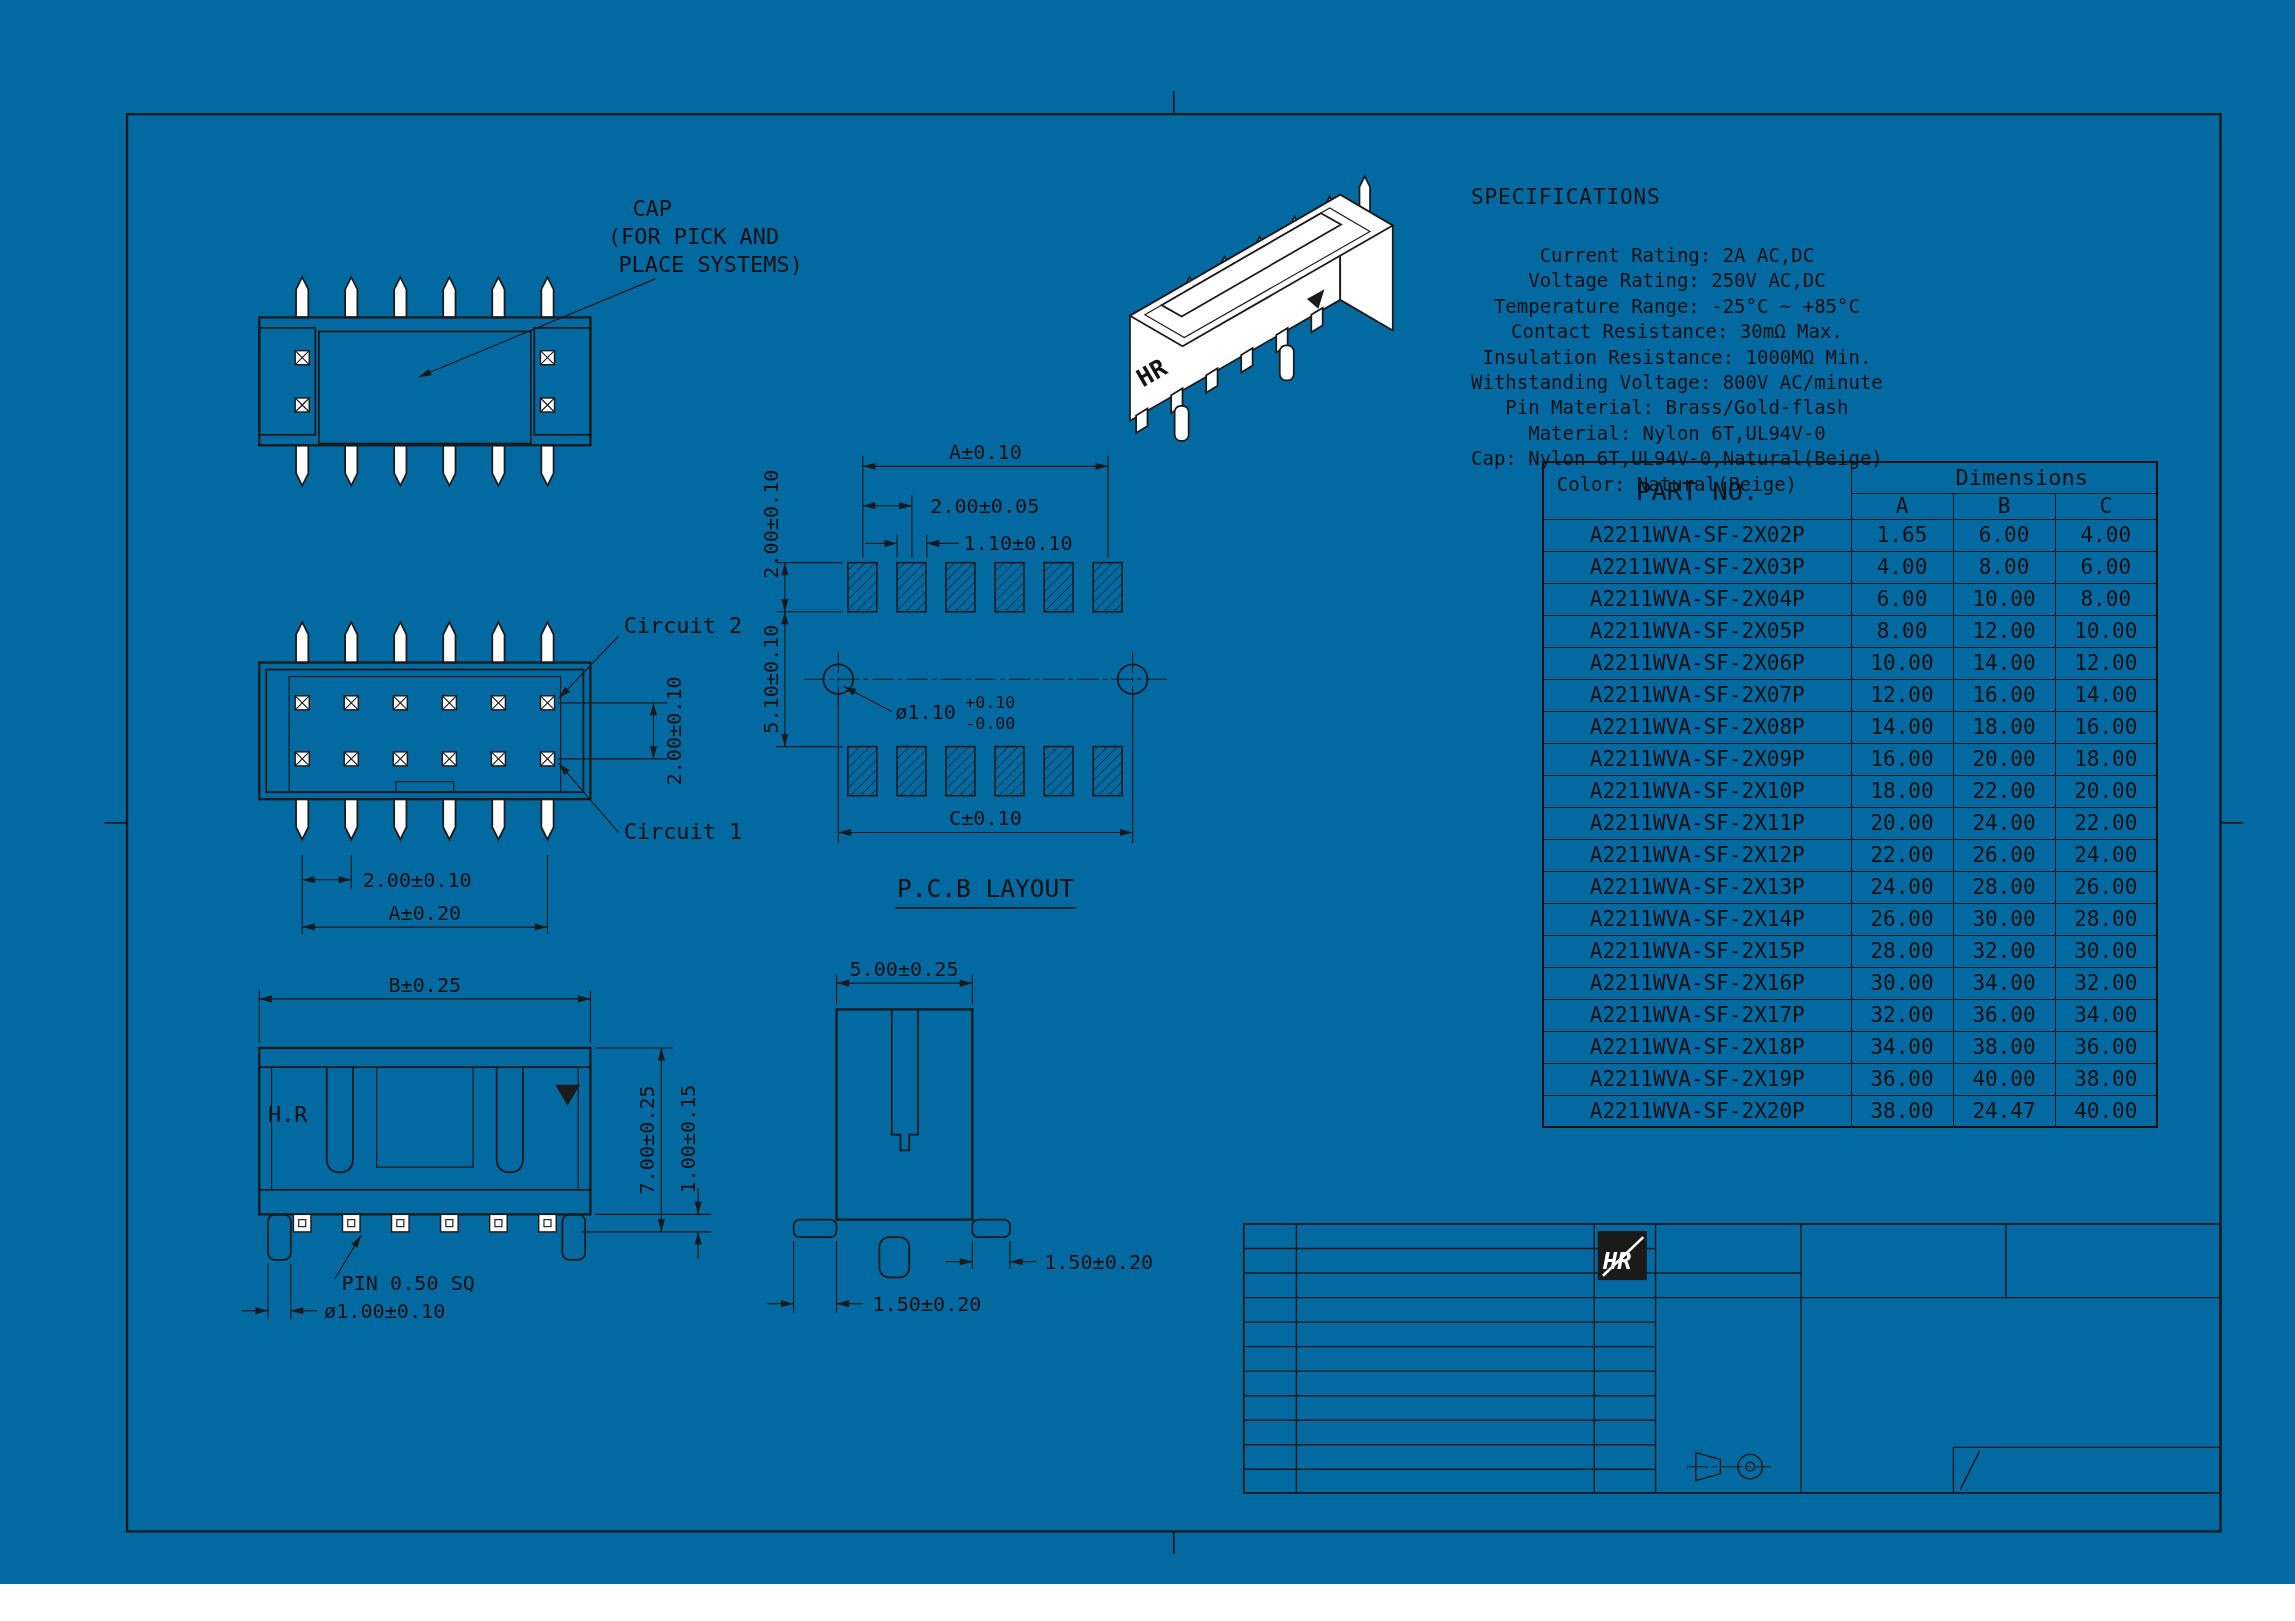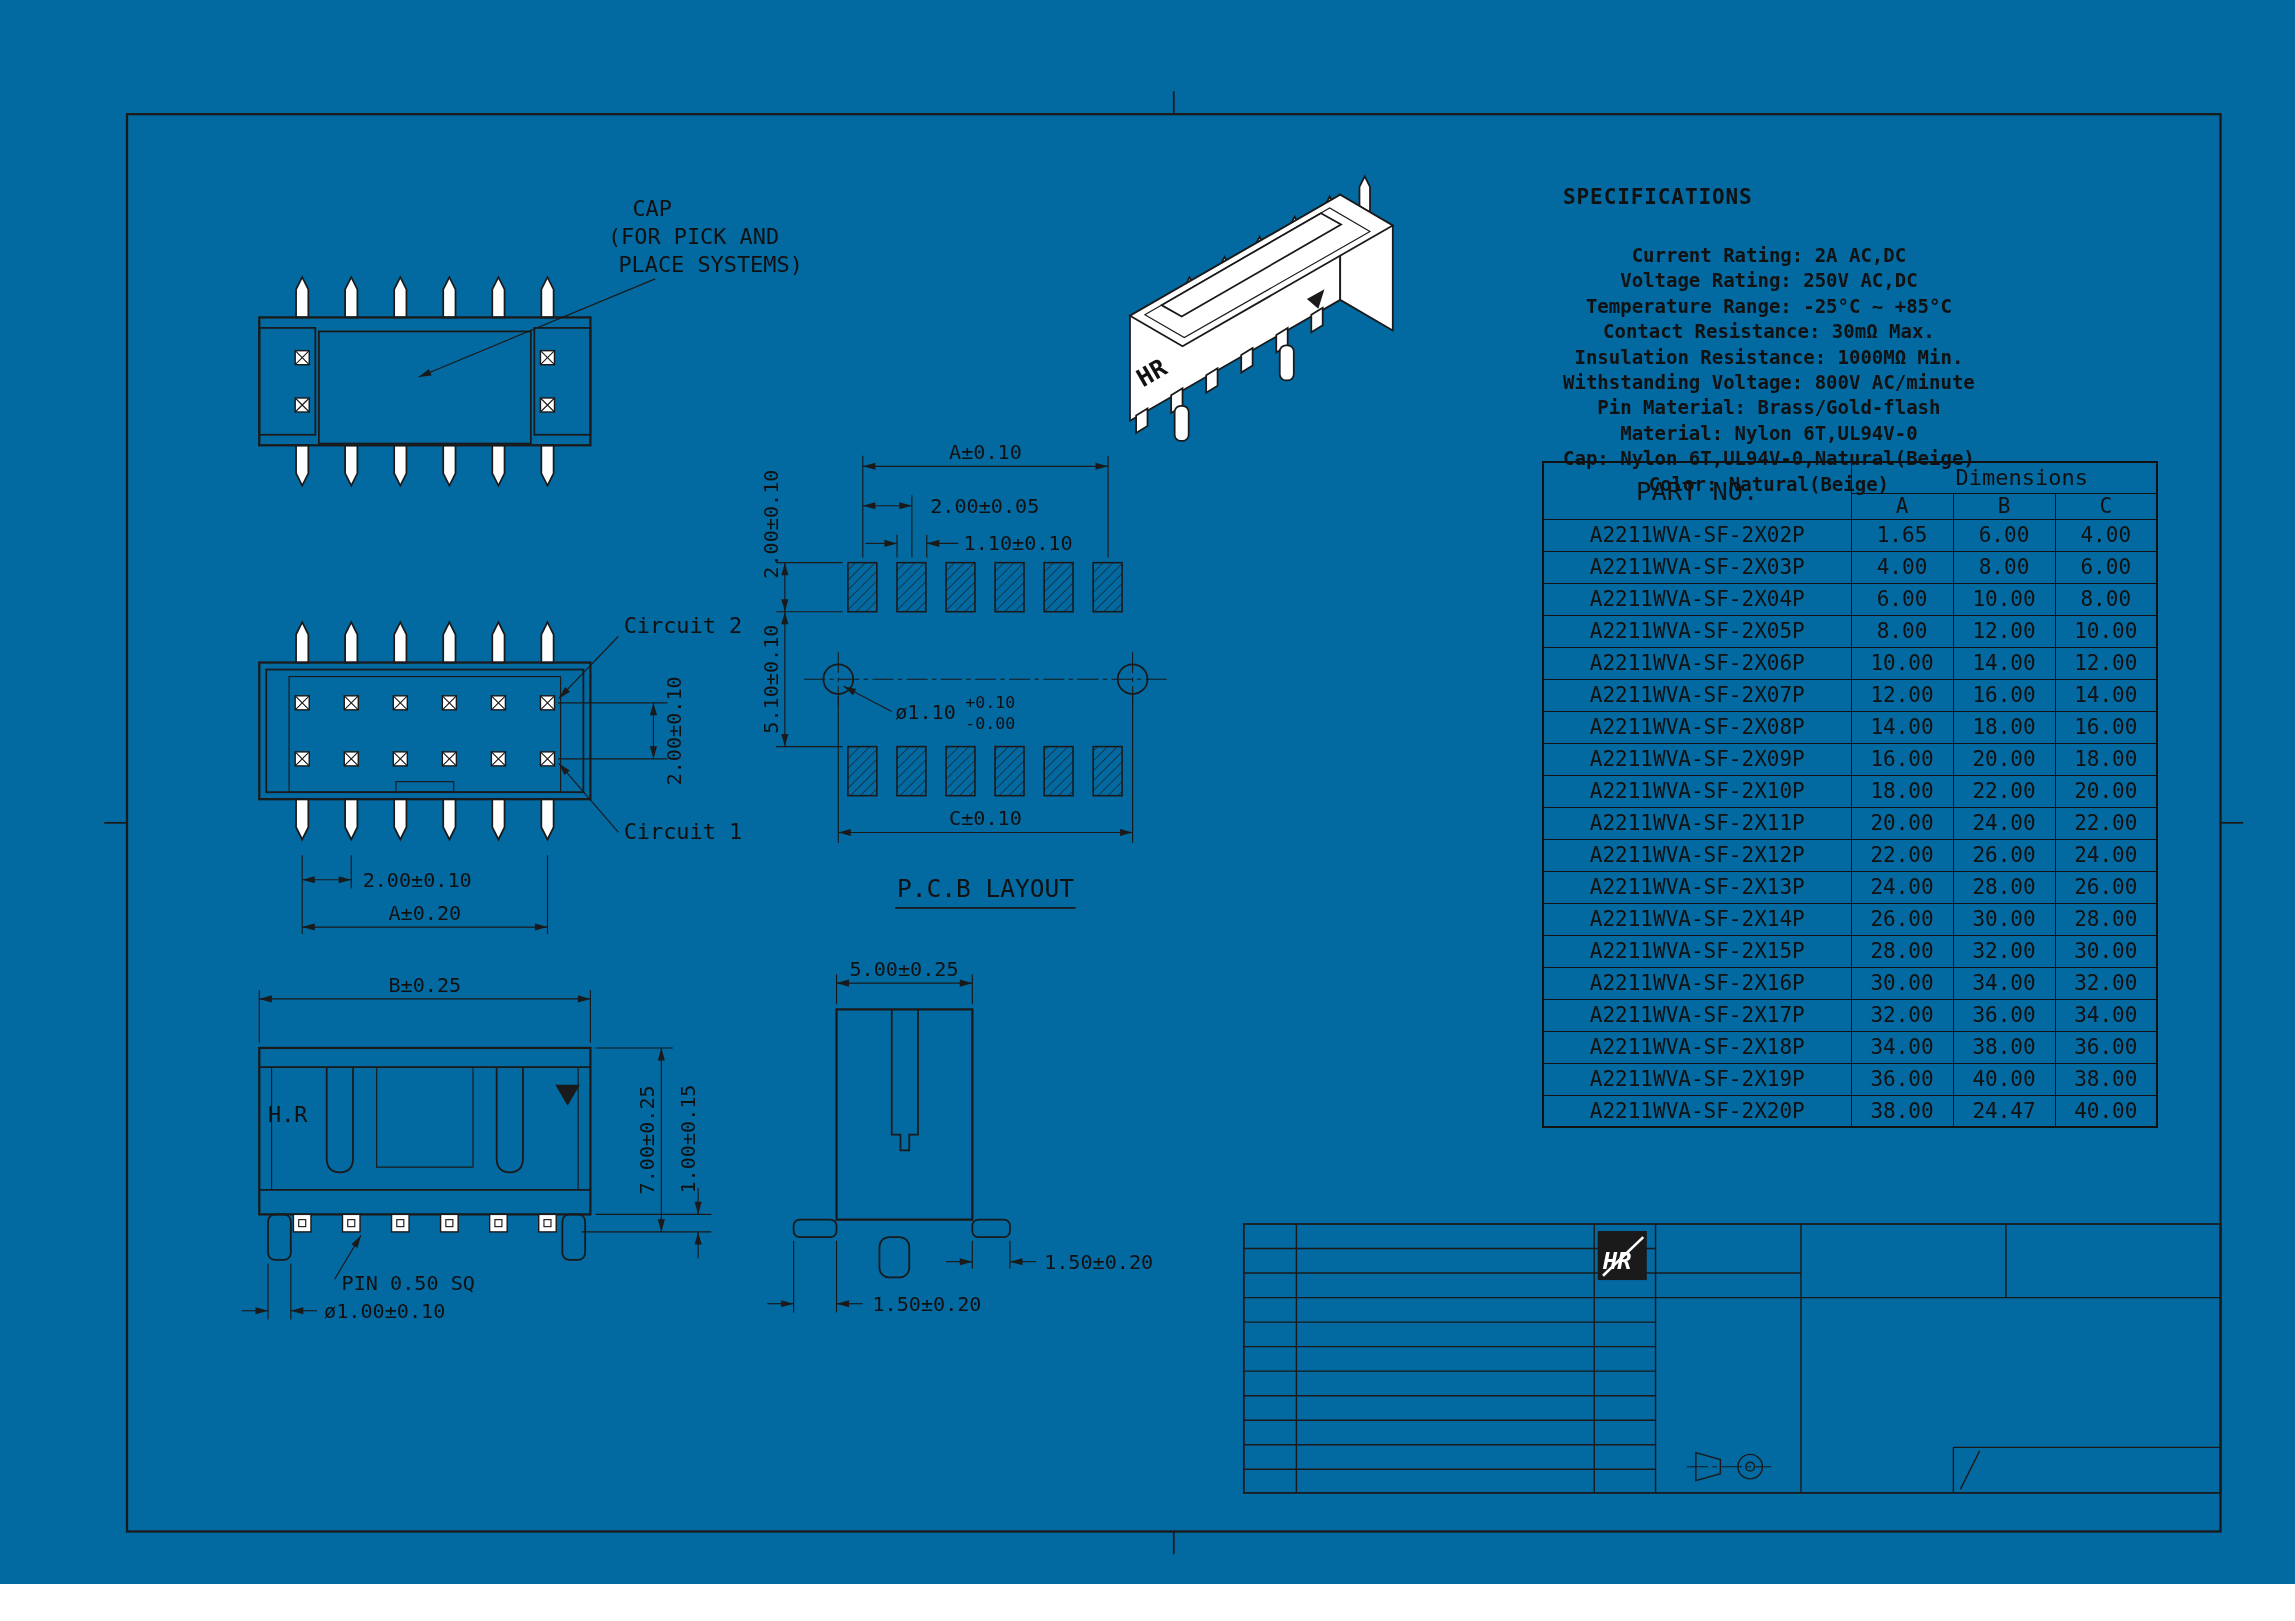--- a/index.html
+++ b/index.html
@@ -18,21 +18,21 @@
   .ct  { fill:#ffffff; stroke:#1a1a1a; stroke-width:1.6; }
   .pad { fill:url(#hatch); stroke:#1a1a1a; stroke-width:1.8; }
   .fb  { fill:#1a1a1a; stroke:none; }
   .dt   { font:23px "DejaVu Sans Mono", monospace; fill:#111; }
   .dt19 { font:19px "DejaVu Sans Mono", monospace; fill:#111; }
   .lb   { font:25px "DejaVu Sans Mono", monospace; fill:#111; }
   .dt28 { font:28px "DejaVu Sans Mono", monospace; fill:#111; }
   .iso  { font:bold 28px "DejaVu Sans Mono", monospace; fill:#111; }
 
   
-  .specs { position:absolute; left:1563px; top:151px; white-space:pre;font-weight:bold; }
+  .specs { position:absolute; left:1471px; top:151px; white-space:pre; }
   .spec-title { font-size:21px; line-height:28px; letter-spacing:0.9px; }
   .spec-line  { font-size:19px; line-height:25.4px;text-align:center; }
 
   
   .ordering { position:absolute; left:1542px; top:449px; width:619px; }
   .ordering-title { font-size:23px; margin-bottom:8px; letter-spacing:0.9px; }
   table.ord { border-collapse:collapse; width:615px; table-layout:fixed; border:2.6px solid #111;margin-top:12px; }
   .ord th, .ord td { border:1.8px solid #111; text-align:center; font-weight:normal; color:#111;
                      overflow:hidden; white-space:nowrap; }
   .ord col.c-part { width:308px; }

